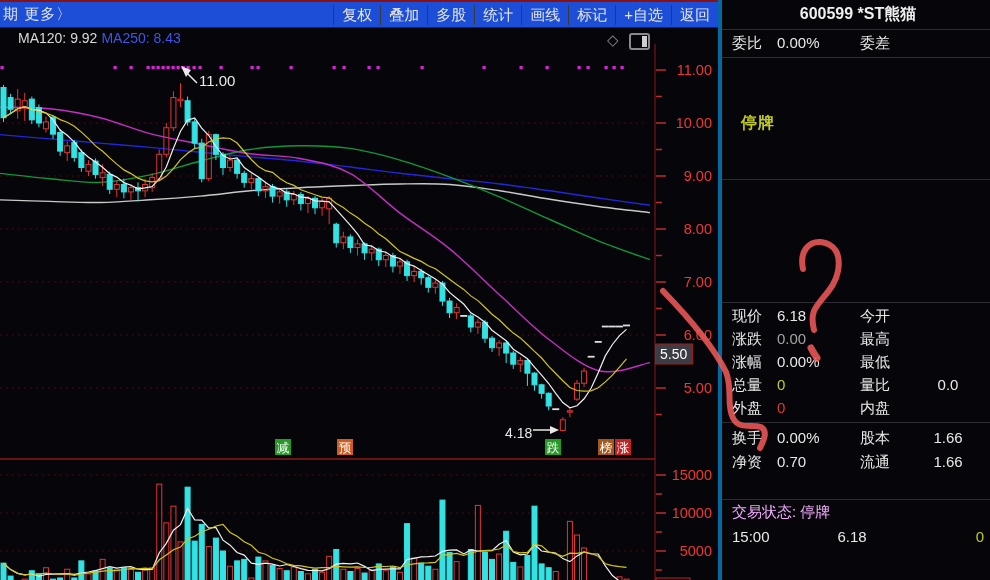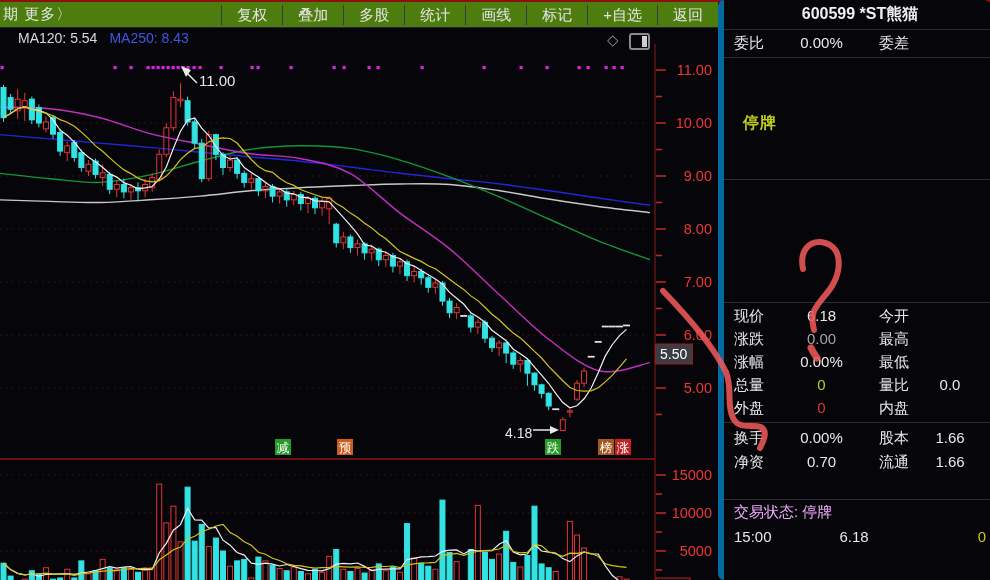--- a/index.html
+++ b/index.html
@@ -1,39 +1,39 @@
 <!DOCTYPE html>
 <html><head>
 <meta charset="utf-8">
 <style>
   html,body{margin:0;padding:0;background:#06060a;}
   body{width:990px;height:580px;overflow:hidden;position:relative;
        font-family:"Liberation Sans",sans-serif;-webkit-font-smoothing:antialiased;}
   #top-strip{position:absolute;top:0;left:0;width:990px;height:2px;background:#8b1111;}
   #toolbar{position:absolute;top:2px;left:0;width:718px;height:26px;display:flex;align-items:center;
-           color:#e6e6e6;font-size:15px;border-bottom:1px solid #26262a;box-sizing:border-box;background:#4d7c0f;}
+           color:#e6e6e6;font-size:15px;border-bottom:1px solid #26262a;box-sizing:border-box;background:#1d4ed8;}
   .tb-left{padding-left:3px;white-space:nowrap;letter-spacing:1px;}
   .tb-spacer{flex:1;}
-  .tb-btn{padding:0 15px;border-left:1px solid #3a3a3e;height:20px;line-height:20px;cursor:pointer;white-space:nowrap;}
+  .tb-btn{padding:0 8px;border-left:1px solid #3a3a3e;height:20px;line-height:20px;cursor:pointer;white-space:nowrap;}
   #chart-wrap{position:absolute;top:44px;left:0;width:718px;height:552px;}
   #chart-svg{display:block;}
   #ma-labels{position:absolute;top:30px;left:18px;font-size:14px;color:#d9d9d9;white-space:nowrap;}
-  #ma250-label{color:#3f55e6;margin-left:12px;}
+  #ma250-label{color:#3f55e6;margin-left:4px;}
   #diamond-icon{position:absolute;top:31px;left:607px;color:#8a8a8e;font-size:15px;}
   #panel-toggle-icon{position:absolute;top:33px;left:629px;width:17px;height:13px;border:2px solid #8a8a8e;border-radius:3px;}
   #panel-toggle-icon .bar{position:absolute;right:1px;top:1px;width:5px;height:11px;background:#cfcfcf;}
   
   #panel{position:absolute;left:718px;top:0;width:272px;height:580px;background:#06060a;
-         border-left:6px solid #0369a1;box-sizing:border-box;color:#e8e8e8;font-size:15px;border-radius:6px;}
+         border-left:4px solid #0369a1;box-sizing:border-box;color:#e8e8e8;font-size:15px;}
   #panel-title{position:absolute;top:4px;left:0;width:272px;text-align:center;font-size:16px;font-weight:bold;color:#f0f0f0;}
   .p-border{position:absolute;left:0;width:272px;height:0;border-top:1px solid #2c2c32;}
   .p-row{position:absolute;left:0;width:272px;height:22px;line-height:22px;}
   .p-row .c1{position:absolute;left:10px;}
-  .p-row .c2{position:absolute;left:55px;width:85px;text-align:center;}
-  .p-row .c3{position:absolute;left:155px;text-align:center;}
+  .p-row .c2{position:absolute;left:55px;width:85px;text-align:left;}
+  .p-row .c3{position:absolute;left:138px;text-align:center;}
   .p-row .c4{position:absolute;left:180px;width:92px;text-align:center;overflow:hidden;}
   #suspend-flag{position:absolute;left:19px;top:113px;color:#c3cc1e;font-weight:bold;font-size:16px;letter-spacing:1px;}
   #trade-status{position:absolute;left:10px;top:501px;width:262px;height:22px;line-height:22px;color:#f0abfc;}
   #time-row{position:absolute;left:0;top:526px;width:272px;height:22px;line-height:22px;}
   #time-row .t1{position:absolute;left:10px;}
   #time-row .t2{position:absolute;left:100px;width:60px;text-align:center;}
   #time-row .t3{position:absolute;right:10px;color:#c3cc1e;}
   #scribble-overlay{position:absolute;top:0;left:0;pointer-events:none;}
 </style>
 </head>
@@ -494,21 +494,21 @@
       <line x1="533" y1="386" x2="551" y2="386" stroke="#e8e8e8" stroke-width="1.5"></line>
       <polygon points="559,386 550,382 550,390" fill="#e8e8e8"></polygon>
       <rect x="655.5" y="300" width="37" height="20" fill="#3c3c44" stroke="#a01818" stroke-width="1"></rect>
       <text x="660" y="315" fill="#ffffff" font-size="14">5.50</text>
       <rect x="656" y="534" width="34" height="16" fill="#101014" stroke="#b22222" stroke-width="1"></rect>
       <text x="661" y="547" fill="#e03636" font-size="12.5">X10</text>
     </svg>
 </div>
 
 <div id="ma-labels">
-  <span id="ma120-label">MA120: 5.54</span><span id="ma250-label">MA250: 8.43</span>
+  <span id="ma120-label">MA120: 9.92</span><span id="ma250-label">MA250: 8.43</span>
 </div>
 <div id="diamond-icon">◇</div>
 <div id="panel-toggle-icon">
     <span class="bar"></span>
   </div>
 
 <div id="panel">
   <div id="panel-title">600599 *ST熊猫</div>
   <div class="p-border" style="top:29px"></div>
   <div class="p-border" style="top:57px"></div>

